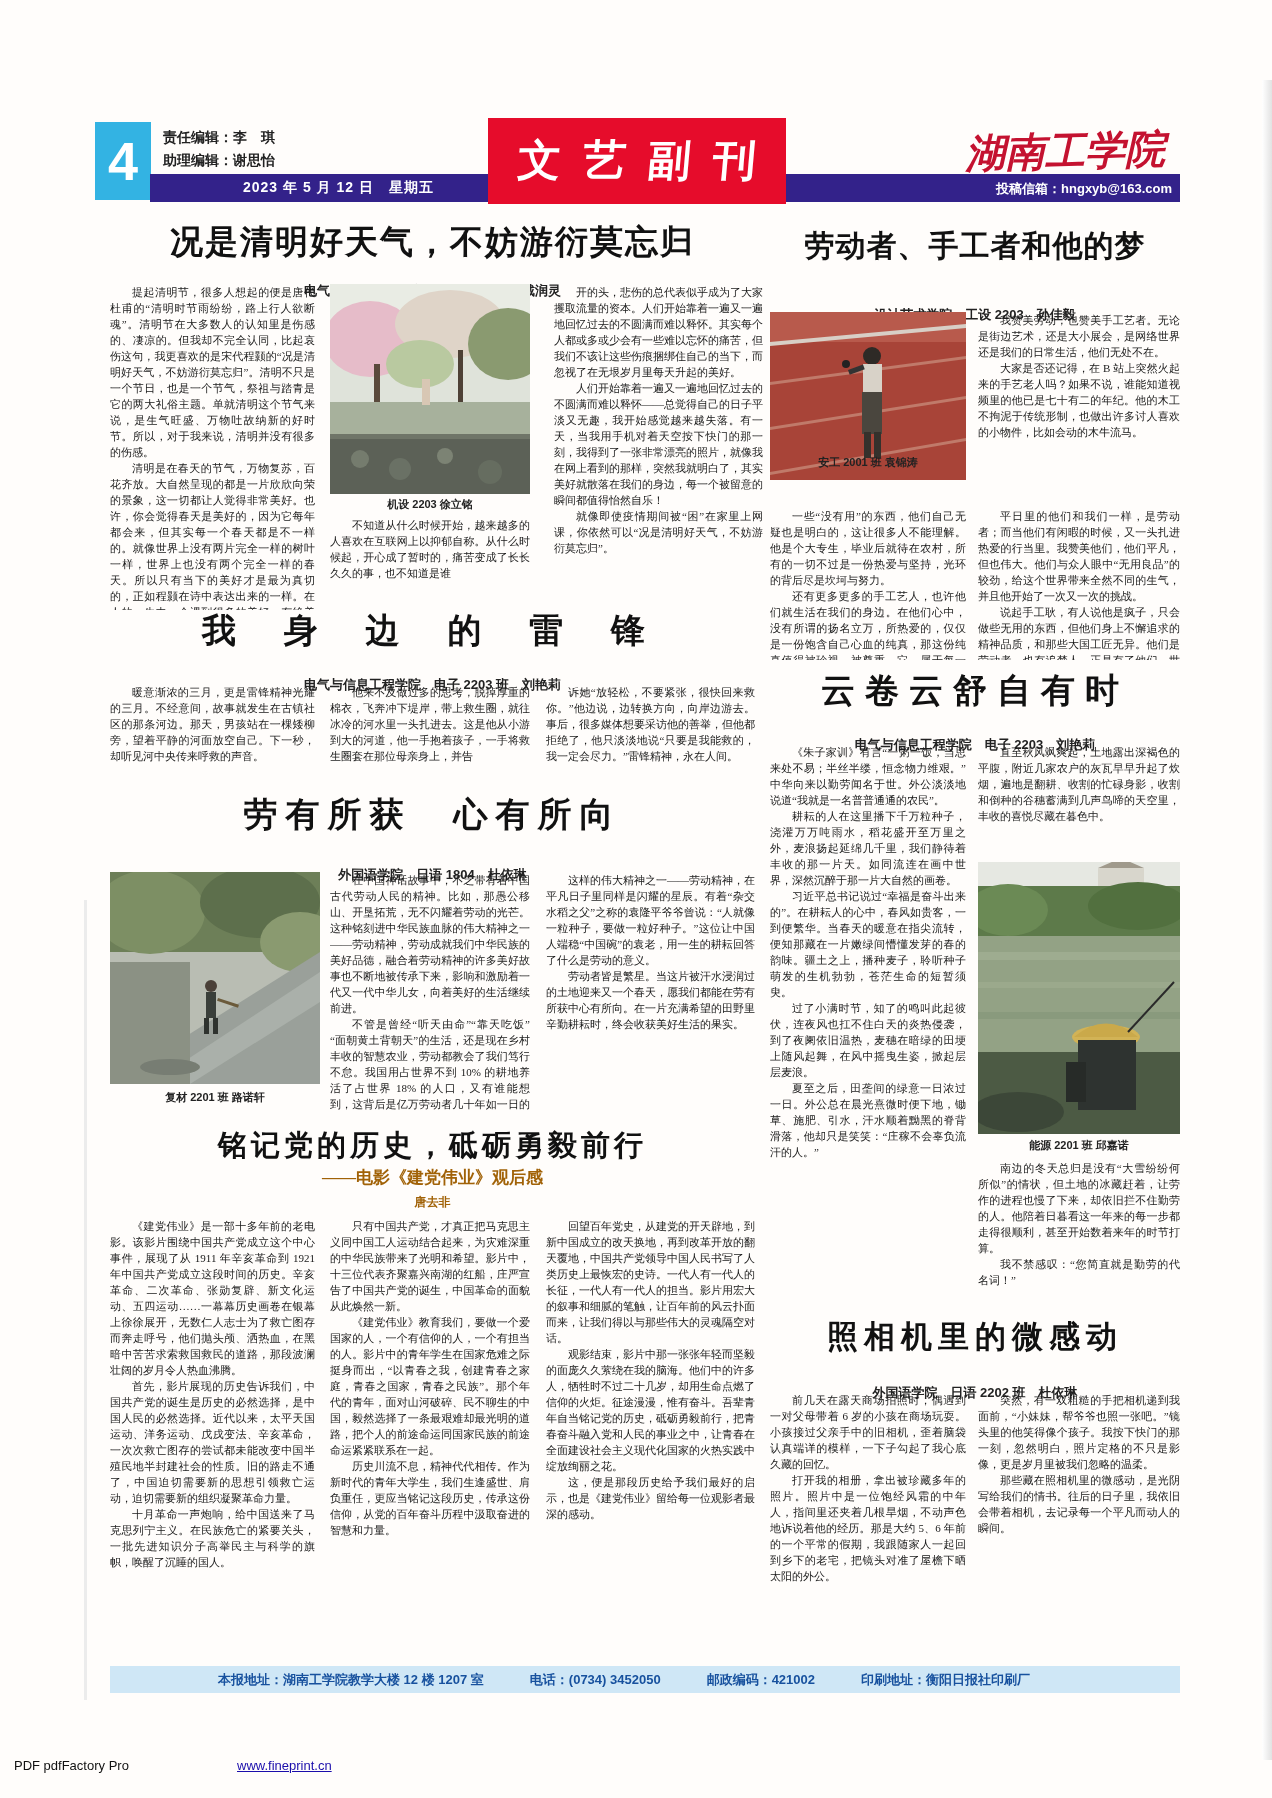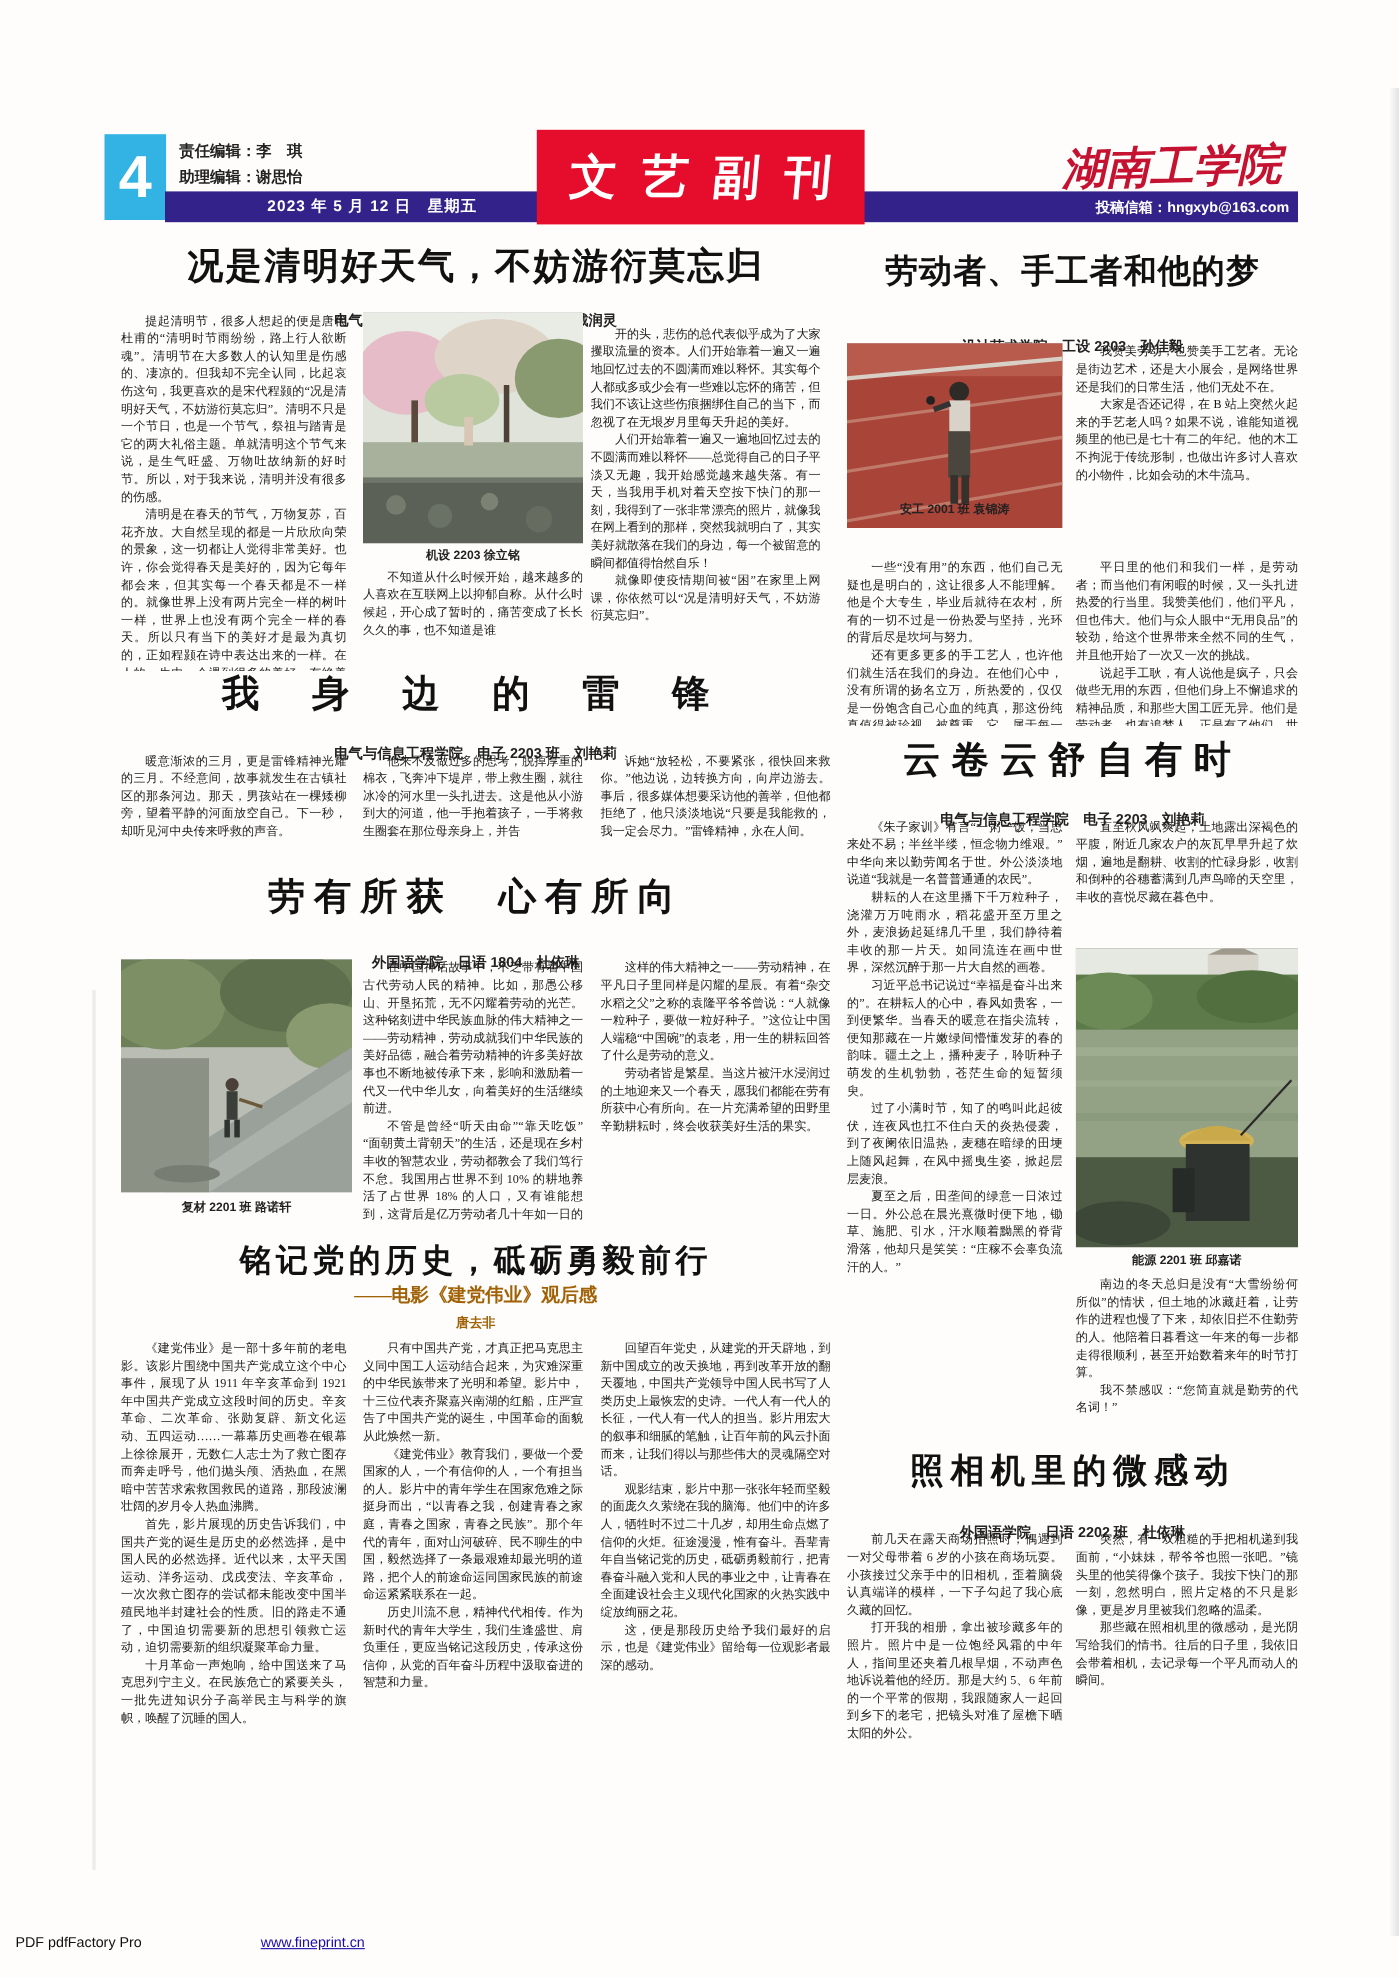--- a/index.html
+++ b/index.html
@@ -104,21 +104,21 @@
         <circle cx="70" cy="185" r="11" fill="#6a7165"></circle>
       <circle cx="115" cy="172" r="8" fill="#7c8374"></circle>
         <circle cx="160" cy="188" r="12" fill="#666d60"></circle>
       <rect x="92" y="95" width="8" height="26" fill="#d8c7b4"></rect>
     </svg>
   </div>
   <div class="caption" style="left:330px; top:497px; width:200px;">机设 2203 徐立铭</div>
   <div class="col" style="left:330px; top:517px; width:200px; height:94px;">
       <p>不知道从什么时候开始，越来越多的人喜欢在互联网上以抑郁自称。从什么时候起，开心成了暂时的，痛苦变成了长长久久的事，也不知道是谁</p>
     </div>
-  <div class="col" style="left:537px; top:284px; width:209px; height:327px;margin-top:12px;">
+  <div class="col" style="left:554px; top:284px; width:209px; height:327px;">
       <p>开的头，悲伤的总代表似乎成为了大家攫取流量的资本。人们开始靠着一遍又一遍地回忆过去的不圆满而难以释怀。其实每个人都或多或少会有一些难以忘怀的痛苦，但我们不该让这些伤痕捆绑住自己的当下，而忽视了在无垠岁月里每天升起的美好。</p>
       <p>人们开始靠着一遍又一遍地回忆过去的不圆满而难以释怀——总觉得自己的日子平淡又无趣，我开始感觉越来越失落。有一天，当我用手机对着天空按下快门的那一刻，我得到了一张非常漂亮的照片，就像我在网上看到的那样，突然我就明白了，其实美好就散落在我们的身边，每一个被留意的瞬间都值得怡然自乐！</p>
       <p>就像即使疫情期间被“困”在家里上网课，你依然可以“况是清明好天气，不妨游衍莫忘归”。</p>
     </div>
 
   <div class="headline calli" style="left:110px; top:608px; width:645px; font-size:34px; letter-spacing:18px;">我 身 边 的 雷 锋</div>
   <div class="byline" style="left:110px; top:656px; width:645px;">电气与信息工程学院　电子 2203 班　刘艳莉</div>
   <div class="col" style="left:110px; top:684px; width:205px; height:100px;">
       <p>暖意渐浓的三月，更是雷锋精神光耀的三月。不经意间，故事就发生在古镇社区的那条河边。那天，男孩站在一棵矮柳旁，望着平静的河面放空自己。下一秒，却听见河中央传来呼救的声音。</p>
     </div>
@@ -255,17 +255,23 @@
   <div class="byline" style="left:770px; top:1364px; width:410px;">外国语学院　日语 2202 班　杜依琳</div>
   <div class="col" style="left:770px; top:1392px; width:196px; height:264px;">
       <p>前几天在露天商场拍照时，偶遇到一对父母带着 6 岁的小孩在商场玩耍。小孩接过父亲手中的旧相机，歪着脑袋认真端详的模样，一下子勾起了我心底久藏的回忆。</p>
       <p>打开我的相册，拿出被珍藏多年的照片。照片中是一位饱经风霜的中年人，指间里还夹着几根旱烟，不动声色地诉说着他的经历。那是大约 5、6 年前的一个平常的假期，我跟随家人一起回到乡下的老宅，把镜头对准了屋檐下晒太阳的外公。</p>
     </div>
   <div class="col" style="left:978px; top:1392px; width:202px; height:264px;">
       <p>突然，有一双粗糙的手把相机递到我面前，“小妹妹，帮爷爷也照一张吧。”镜头里的他笑得像个孩子。我按下快门的那一刻，忽然明白，照片定格的不只是影像，更是岁月里被我们忽略的温柔。</p>
       <p>那些藏在照相机里的微感动，是光阴写给我们的情书。往后的日子里，我依旧会带着相机，去记录每一个平凡而动人的瞬间。</p>
     </div>
 
+  <div class="footer-band">
+    <span>本报地址：湖南工学院教学大楼 12 楼 1207 室</span>
+    <span>电话：(0734)  3452050</span>
+    <span>邮政编码：421002</span>
+    <span>印刷地址：衡阳日报社印刷厂</span>
+  </div>
 
   <div class="watermark">PDF pdfFactory Pro</div>
   <div class="watermark-link">www.fineprint.cn</div>
 
 </div>
 
 </body></html>

